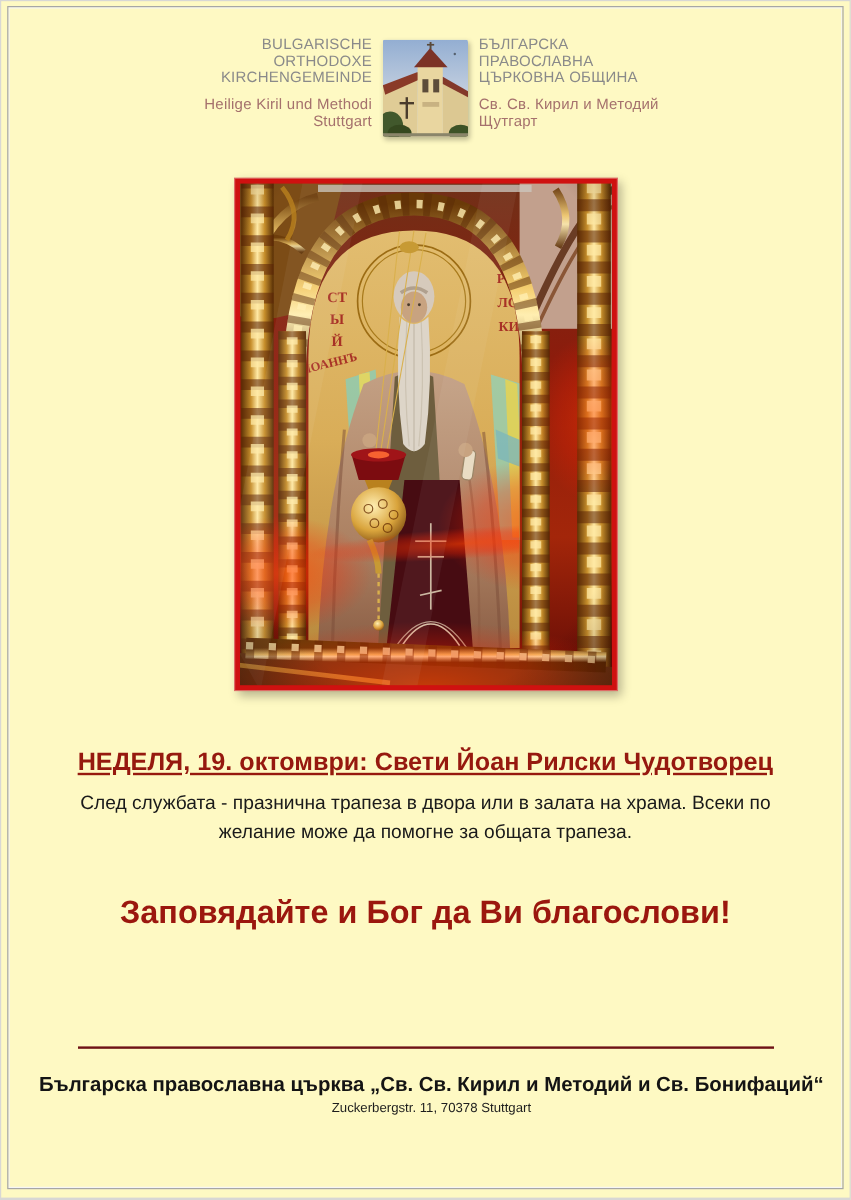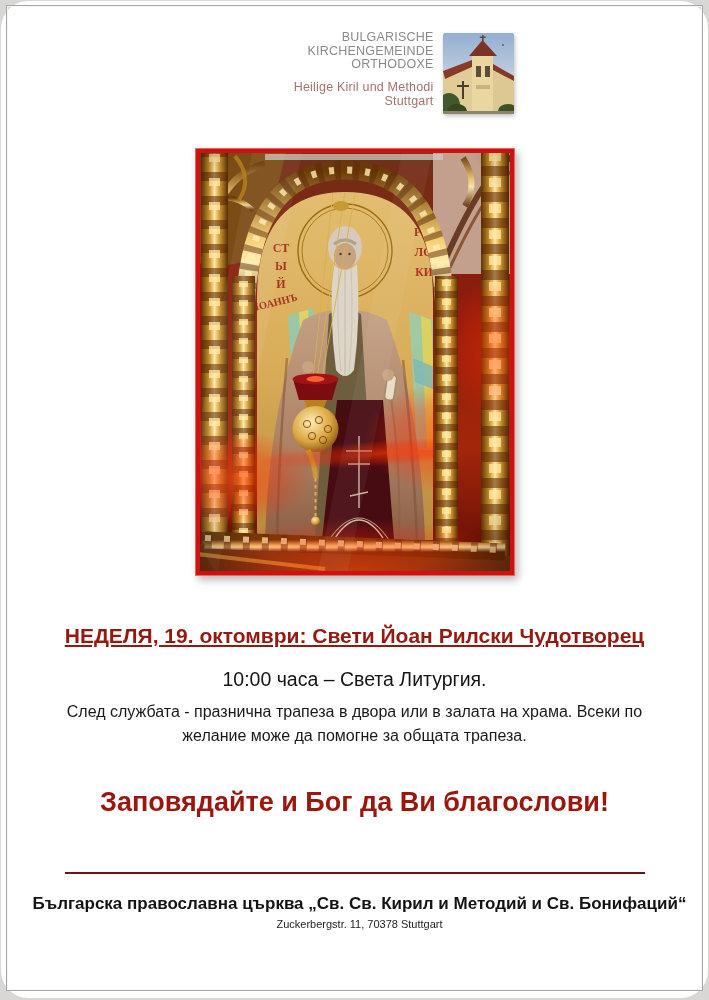--- a/index.html
+++ b/index.html
@@ -4,22 +4,21 @@
 <style>
   html,body{margin:0;padding:0;}
   body{
     width:709px;height:1000px;position:relative;
     background:#d8d7d5;
     font-family:"Liberation Sans", sans-serif;
     -webkit-font-smoothing:antialiased;
   }
   .page{
     position:absolute;inset:1px 1px 2px 1px;
-    background:#ffffff;
-    border-radius:27px;
+    background:#fef9c3;
   }
   .page-frame{
     position:absolute;inset:4px 5px 7px 5px;
     border:1px solid #a6a6a6;
     box-shadow:0 0 0 1px #f6f6f4 inset;
     pointer-events:none;
   }
   
   .header{
     position:absolute;top:30px;left:0;right:0;
@@ -68,22 +67,22 @@
 </style>
 </head>
 <body>
 
 <div class="page">
   <div class="page-frame"></div>
 
   <div class="header">
     <div class="hdr-col hdr-left">
       <div class="org-line">BULGARISCHE</div>
+      <div class="org-line">ORTHODOXE</div>
       <div class="org-line">KIRCHENGEMEINDE</div>
-      <div class="org-line">ORTHODOXE</div>
       <div class="name-block">
         <div class="name-line">Heilige Kiril und Methodi</div>
         <div class="name-line">Stuttgart</div>
       </div>
     </div>
 
     <div class="church-photo">
       <svg width="71" height="81" viewBox="0 0 71 81">
         <defs>
           <linearGradient id="sky" x1="0" y1="0" x2="0" y2="1">
@@ -113,20 +112,29 @@
         <rect x="19" y="48" width="2" height="18" fill="#4a3c2c"></rect>
         <rect x="14" y="52" width="12" height="2" fill="#4a3c2c"></rect>
 
         <ellipse cx="6" cy="72" rx="11" ry="12" fill="#41582c"></ellipse>
         <ellipse cx="14" cy="78" rx="10" ry="7" fill="#35481f"></ellipse>
         <ellipse cx="65" cy="78" rx="10" ry="7" fill="#3c5226"></ellipse>
         <rect x="0" y="78" width="71" height="3" fill="#8a856a"></rect>
       </svg>
     </div>
 
+    <div class="hdr-col hdr-right">
+      <div class="org-line">БЪЛГАРСКА</div>
+      <div class="org-line">ПРАВОСЛАВНА</div>
+      <div class="org-line">ЦЪРКОВНА ОБЩИНА</div>
+      <div class="name-block">
+        <div class="name-line">Св. Св. Кирил и Методий</div>
+        <div class="name-line">Щутгарт</div>
+      </div>
+    </div>
   </div>
 
   <div class="icon-photo-wrap">
     <svg width="320" height="428" viewBox="0 0 320 428">
       <defs>
         <linearGradient id="bgRed" x1="0" y1="0" x2="0" y2="1">
           <stop offset="0" stop-color="#703018"></stop>
           <stop offset=".35" stop-color="#8c1c0c"></stop>
           <stop offset=".7" stop-color="#a3260a"></stop>
           <stop offset="1" stop-color="#5e0a06"></stop>
@@ -330,21 +338,20 @@
         <rect x="0" y="0" width="320" height="428" fill="url(#vig)"></rect>
       </g>
 
       <rect x="2.5" y="2.5" width="315" height="423" fill="none" stroke="#cf1110" stroke-width="5"></rect>
       <rect x="0.5" y="0.5" width="319" height="427" fill="none" stroke="#e8a9a0" stroke-width="1" opacity=".6"></rect>
     </svg>
   </div>
 
   <div class="announce">
     <div class="announce-title">НЕДЕЛЯ, 19. октомври: Свети Йоан Рилски Чудотворец</div>
-    <div class="announce-time">10:00 часа – Света Литургия.</div>
     <div class="announce-body">След службата - празнична трапеза в двора или в залата на храма. Всеки по желание може да помогне за общата трапеза.</div>
     <div class="announce-invite">Заповядайте и Бог да Ви благослови!</div>
   </div>
 
   <div class="divider"></div>
   <div class="footer">
     <div class="footer-church">Българска православна църква „Св. Св. Кирил и Методий и Св. Бонифаций“</div>
     <div class="footer-address">Zuckerbergstr. 11, 70378 Stuttgart</div>
   </div>
 </div>

